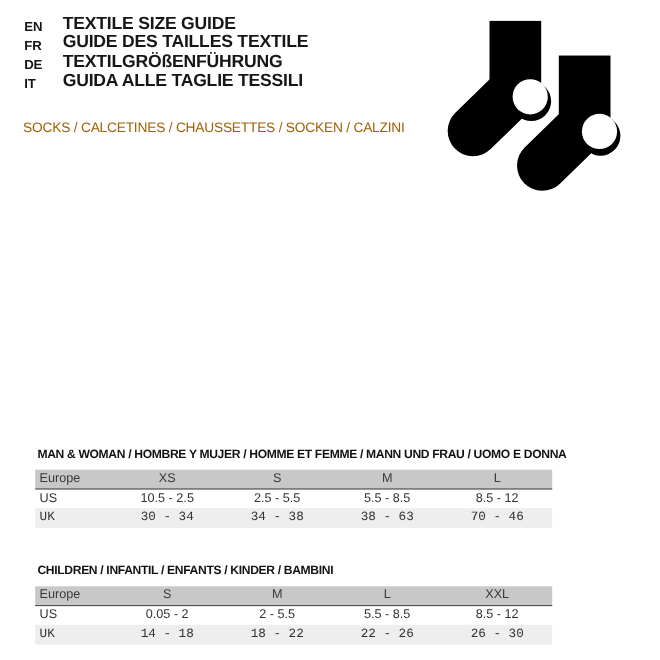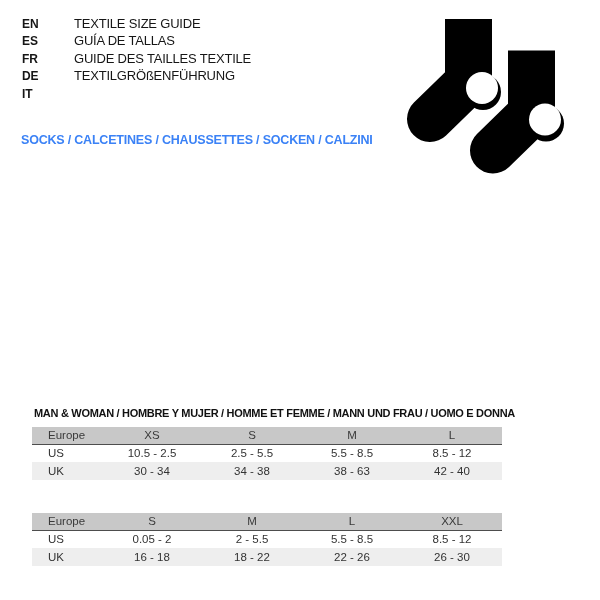--- a/index.html
+++ b/index.html
@@ -9,75 +9,71 @@
   }
 
   
   .lang-list { position:absolute; left:22px; top:13px; }
   .lang-row { display:flex; height:17.6px; align-items:flex-end; }
   .lang-code {
     width:35px; font-weight:bold; font-size:12px; color:#161616;
     letter-spacing:-0.1px;
   }
   .lang-label {
-    font-weight:normal; font-size:13px; color:#161616; letter-spacing:-0.2px;
+    font-weight:bold; font-size:16px; color:#161616; letter-spacing:-0.2px;
     white-space:nowrap;
-    margin-left:17px;
   }
 
   
   .category-line {
-    position:absolute; left:21px; top:109px; font-weight:bold; font-size:12.5px;
-    letter-spacing:-0.2px; color:#3b82f6; white-space:nowrap;margin-top:24px;
+    position:absolute; left:21px; top:109px; font-weight:normal; font-size:12.5px;
+    letter-spacing:-0.2px; color:#a16207; white-space:nowrap;
   }
 
   
   .socks-icon { position:absolute; left:400px; top:10px; width:170px; height:170px; }
 
   
   .size-table { position:absolute; left:32px; width:470px; }
   .size-table.t1 { top:407px; }
   .size-table.t2 { top:513px; }
   .table-title {
     font-weight:bold; font-size:11px; letter-spacing:-0.3px; color:#111;
     height:13px; margin:0 0 7px 2px; white-space:nowrap;
   }
   .trow { display:flex; height:17.5px; align-items:center; font-size:11.5px; color:#333; }
   .trow.head {
     background:#c8c8c8; border-bottom:1px solid #4d4d4d; color:#3a3a3a;
     box-sizing:border-box;
   }
-  .trow.alt { background:#eeeeee; }
-  .c0 { width:70px; padding-left:16px; box-sizing:border-box; }
+  .trow.alt { background:#eeeeee;font-family:Liberation Mono, monospace; }
+  .c0 { width:70px; padding-left:4px; box-sizing:border-box; }
   .c  { width:100px; text-align:center; }
 </style>
 </head>
 <body>
 
 <div class="page">
 
   <div class="lang-list">
     <div class="lang-row">
       <span class="lang-code">EN</span>
       <span class="lang-label">TEXTILE SIZE GUIDE</span>
     </div>
     <div class="lang-row">
-      <span class="lang-code">ES</span>
-      <span class="lang-label">GUÍA DE TALLAS</span>
-    </div>
-    <div class="lang-row">
       <span class="lang-code">FR</span>
       <span class="lang-label">GUIDE DES TAILLES TEXTILE</span>
     </div>
     <div class="lang-row">
       <span class="lang-code">DE</span>
       <span class="lang-label">TEXTILGRÖßENFÜHRUNG</span>
     </div>
     <div class="lang-row">
       <span class="lang-code">IT</span>
+      <span class="lang-label">GUIDA ALLE TAGLIE TESSILI</span>
     </div>
   </div>
 
   <div class="category-line">SOCKS / CALCETINES / CHAUSSETTES / SOCKEN / CALZINI</div>
 
   <svg class="socks-icon" viewBox="400 10 170 170" xmlns="http://www.w3.org/2000/svg" aria-hidden="true">
     <g>
       <rect x="445" y="19" width="47" height="62" fill="#000"></rect>
       <path d="M468,82 L430,119" stroke="#000" stroke-width="46" stroke-linecap="round" fill="none"></path>
       <circle cx="483" cy="92" r="18" fill="#000"></circle>
@@ -105,41 +101,42 @@
       <span class="c">10.5 - 2.5</span>
       <span class="c">2.5 - 5.5</span>
       <span class="c">5.5 - 8.5</span>
       <span class="c">8.5 - 12</span>
     </div>
     <div class="trow alt">
       <span class="c0">UK</span>
       <span class="c">30 - 34</span>
       <span class="c">34 - 38</span>
       <span class="c">38 - 63</span>
-      <span class="c">42 - 40</span>
+      <span class="c">70 - 46</span>
     </div>
   </div>
 
   <div class="size-table t2">
+    <div class="table-title">CHILDREN / INFANTIL / ENFANTS / KINDER / BAMBINI</div>
     <div class="trow head">
       <span class="c0">Europe</span>
       <span class="c">S</span>
       <span class="c">M</span>
       <span class="c">L</span>
       <span class="c">XXL</span>
     </div>
     <div class="trow">
       <span class="c0">US</span>
       <span class="c">0.05 - 2</span>
       <span class="c">2 - 5.5</span>
       <span class="c">5.5 - 8.5</span>
       <span class="c">8.5 - 12</span>
     </div>
     <div class="trow alt">
       <span class="c0">UK</span>
-      <span class="c">16 - 18</span>
+      <span class="c">14 - 18</span>
       <span class="c">18 - 22</span>
       <span class="c">22 - 26</span>
       <span class="c">26 - 30</span>
     </div>
   </div>
 
 </div>
 
 </body></html>

